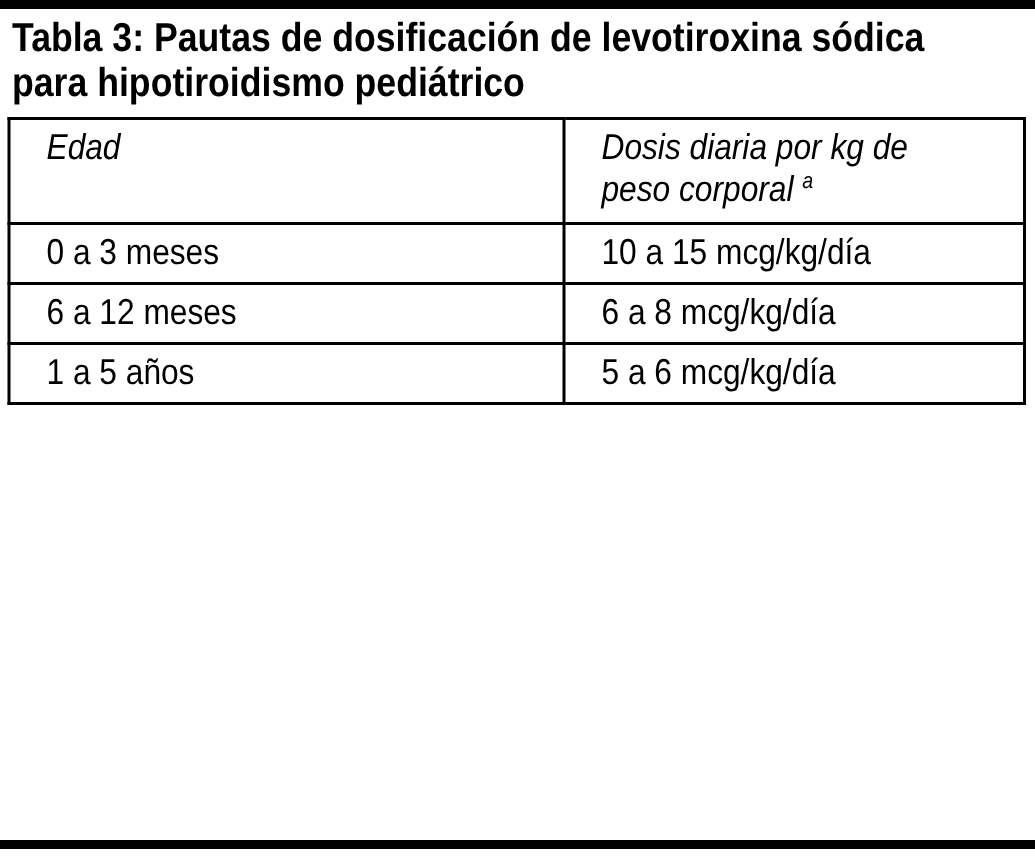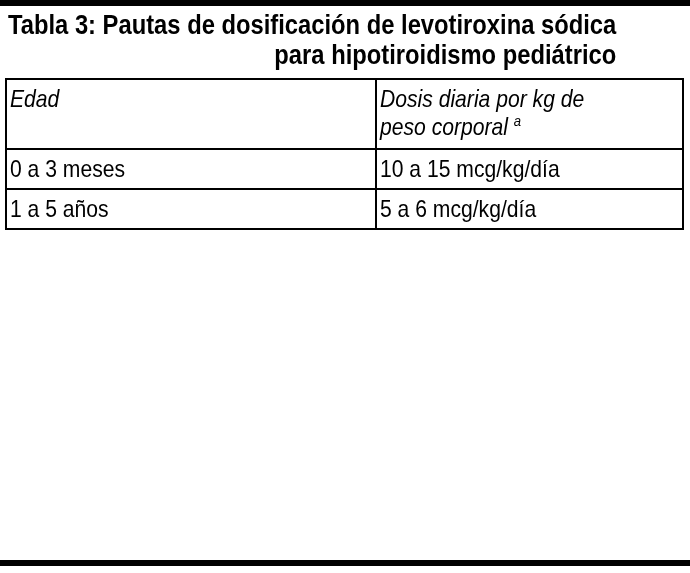--- a/index.html
+++ b/index.html
@@ -31,35 +31,34 @@
     transform: scaleX(0.88);
     transform-origin: 0 0;
     white-space: pre;
   }
 
   .title {
     margin: 10px 0 0 8px;
     font-size: 27px;
     font-weight: bold;
     line-height: 30px;
-    text-align: right;
   }
 
   table.dose-table {
     border-collapse: collapse;
     table-layout: fixed;
     width: 679px;
     margin: 8px 0 0 5px;
   }
   col.c1 { width: 370px; }
   th, td {
     border: 2px solid #000000;
     vertical-align: top;
     text-align: left;
-    padding: 5px 7px 5px 3px;
+    padding: 5px 7px 5px 24px;
     font-size: 24px;
     line-height: 28px;
     font-weight: normal;
   }
   thead th {
     font-style: italic;
     height: 58px;
   }
   sup {
     font-size: 62%;
@@ -95,20 +94,24 @@
         <th><span class="cond"><span>Dosis diaria por kg de
 peso corporal </span><sup>a</sup></span></th>
       </tr>
     </thead>
     <tbody>
       <tr>
         <td><span class="cond">0 a 3 meses</span></td>
         <td><span class="cond">10 a 15 mcg/kg/día</span></td>
       </tr>
       <tr>
+        <td><span class="cond">6 a 12 meses</span></td>
+        <td><span class="cond">6 a 8 mcg/kg/día</span></td>
+      </tr>
+      <tr>
         <td><span class="cond">1 a 5 años</span></td>
         <td><span class="cond">5 a 6 mcg/kg/día</span></td>
       </tr>
     </tbody>
   </table>
 
 
   <div class="rule bottom"></div>
 
 </div>

